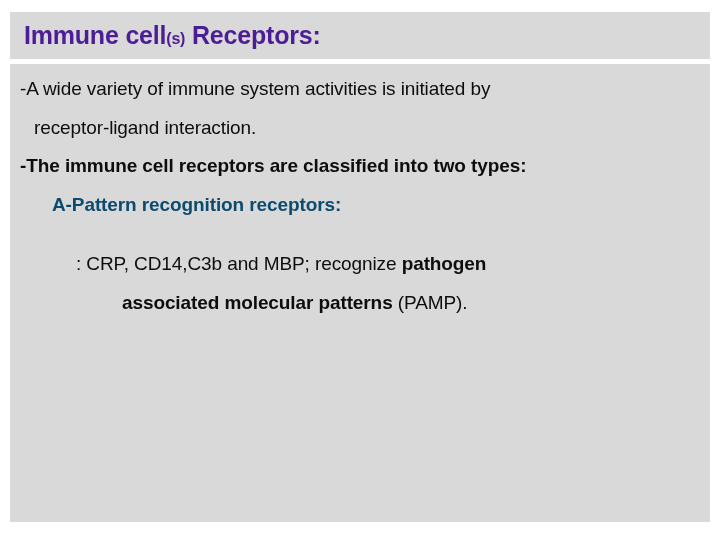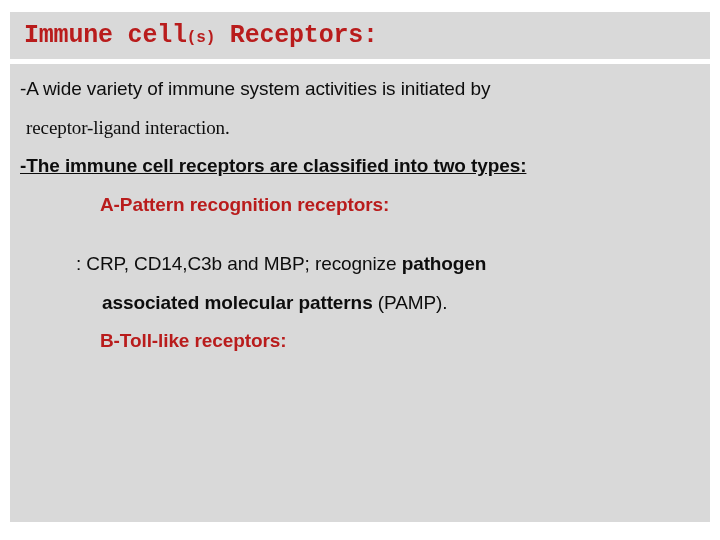--- a/index.html
+++ b/index.html
@@ -25,26 +25,25 @@
     top: 12px;
     width: 700px;
     height: 47px;
     background: #d9d9d9;
     display: flex;
     align-items: center;
   }
   .title-text {
     font-size: 25px;
     font-weight: bold;
-    color: #b91c1c;
+    color: #4c1d95;
     letter-spacing: -0.2px;
     padding-left: 14px;
     line-height: 1;
     white-space: nowrap;
-    font-family: Liberation Mono, monospace;
   }
   .title-text .sub {
     font-size: 16px;
     font-weight: bold;
     vertical-align: baseline;
   }
   .body-band {
     position: absolute;
     left: 10px;
     top: 64px;
@@ -56,26 +55,26 @@
   }
   .line {
     font-size: 19px;
     color: #0d0d0d;
     line-height: 38.5px;
     height: 38.5px;
     white-space: nowrap;
     letter-spacing: -0.1px;
   }
   .ind0  { padding-left: 10px; }
-  .ind1  { padding-left: 16px; font-family: Liberation Serif, serif; }
+  .ind1  { padding-left: 24px; }
   .ind2  { padding-left: 42px; }
   .ind3  { padding-left: 66px; margin-top: 21px; }
-  .ind4  { padding-left: 92px; }
-  .bold  { font-weight: bold; text-decoration: underline; }
-  .blue  { color: #b91c1c; font-weight: bold; margin-left: 48px; }
+  .ind4  { padding-left: 92px; margin-left: 20px; }
+  .bold  { font-weight: bold; }
+  .blue  { color: #0c4a6e; font-weight: bold; }
   b.inl  { font-weight: bold; }
 </style>
 </head>
 <body>
 
 <div class="slide">
 
   <div class="title-band">
     <div class="title-text">
       <span>Immune cell</span><span class="sub">(s)</span><span> Receptors:</span>
@@ -86,16 +85,15 @@
     <div class="line ind0">-A wide variety of immune system activities is initiated by</div>
     <div class="line ind1">receptor-ligand interaction.</div>
     <div class="line ind0 bold">-The immune cell receptors are classified into two types:</div>
     <div class="line ind2 blue">A-Pattern recognition receptors:</div>
     <div class="line ind3">
       <span>: CRP, CD14,C3b and MBP; recognize </span><b class="inl">pathogen</b>
     </div>
     <div class="line ind4">
       <b class="inl">associated molecular patterns</b><span> (PAMP).</span>
     </div>
-    <div class="line ind2 blue">B-Toll-like receptors:</div>
   </div>
 
 </div>
 
 </body></html>

